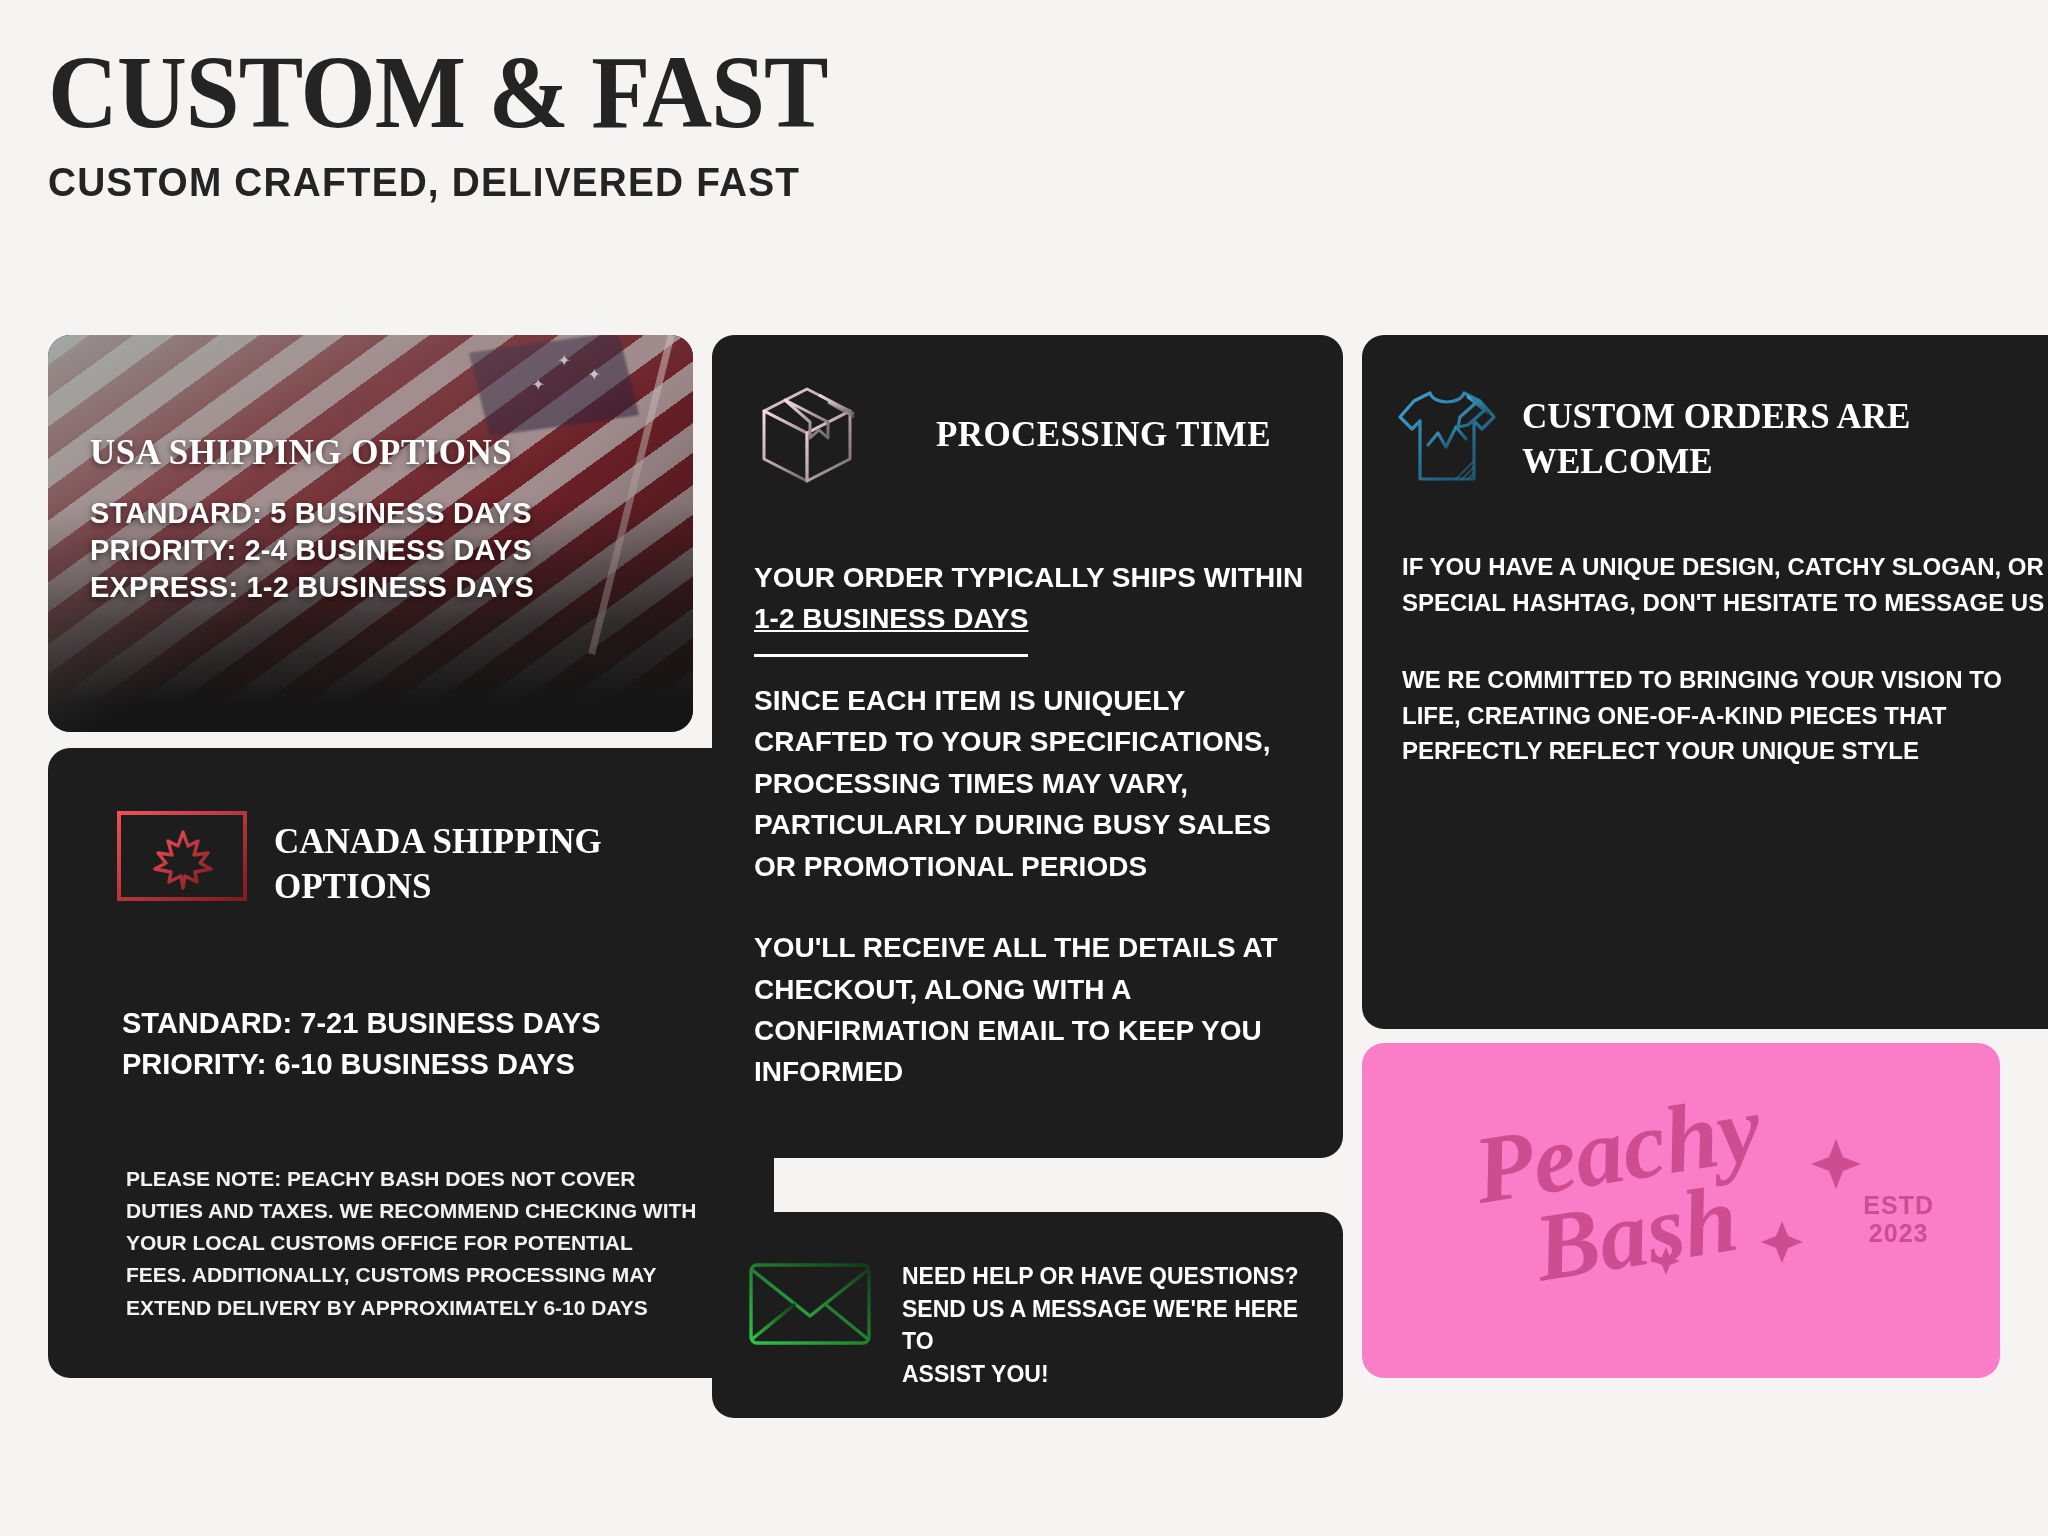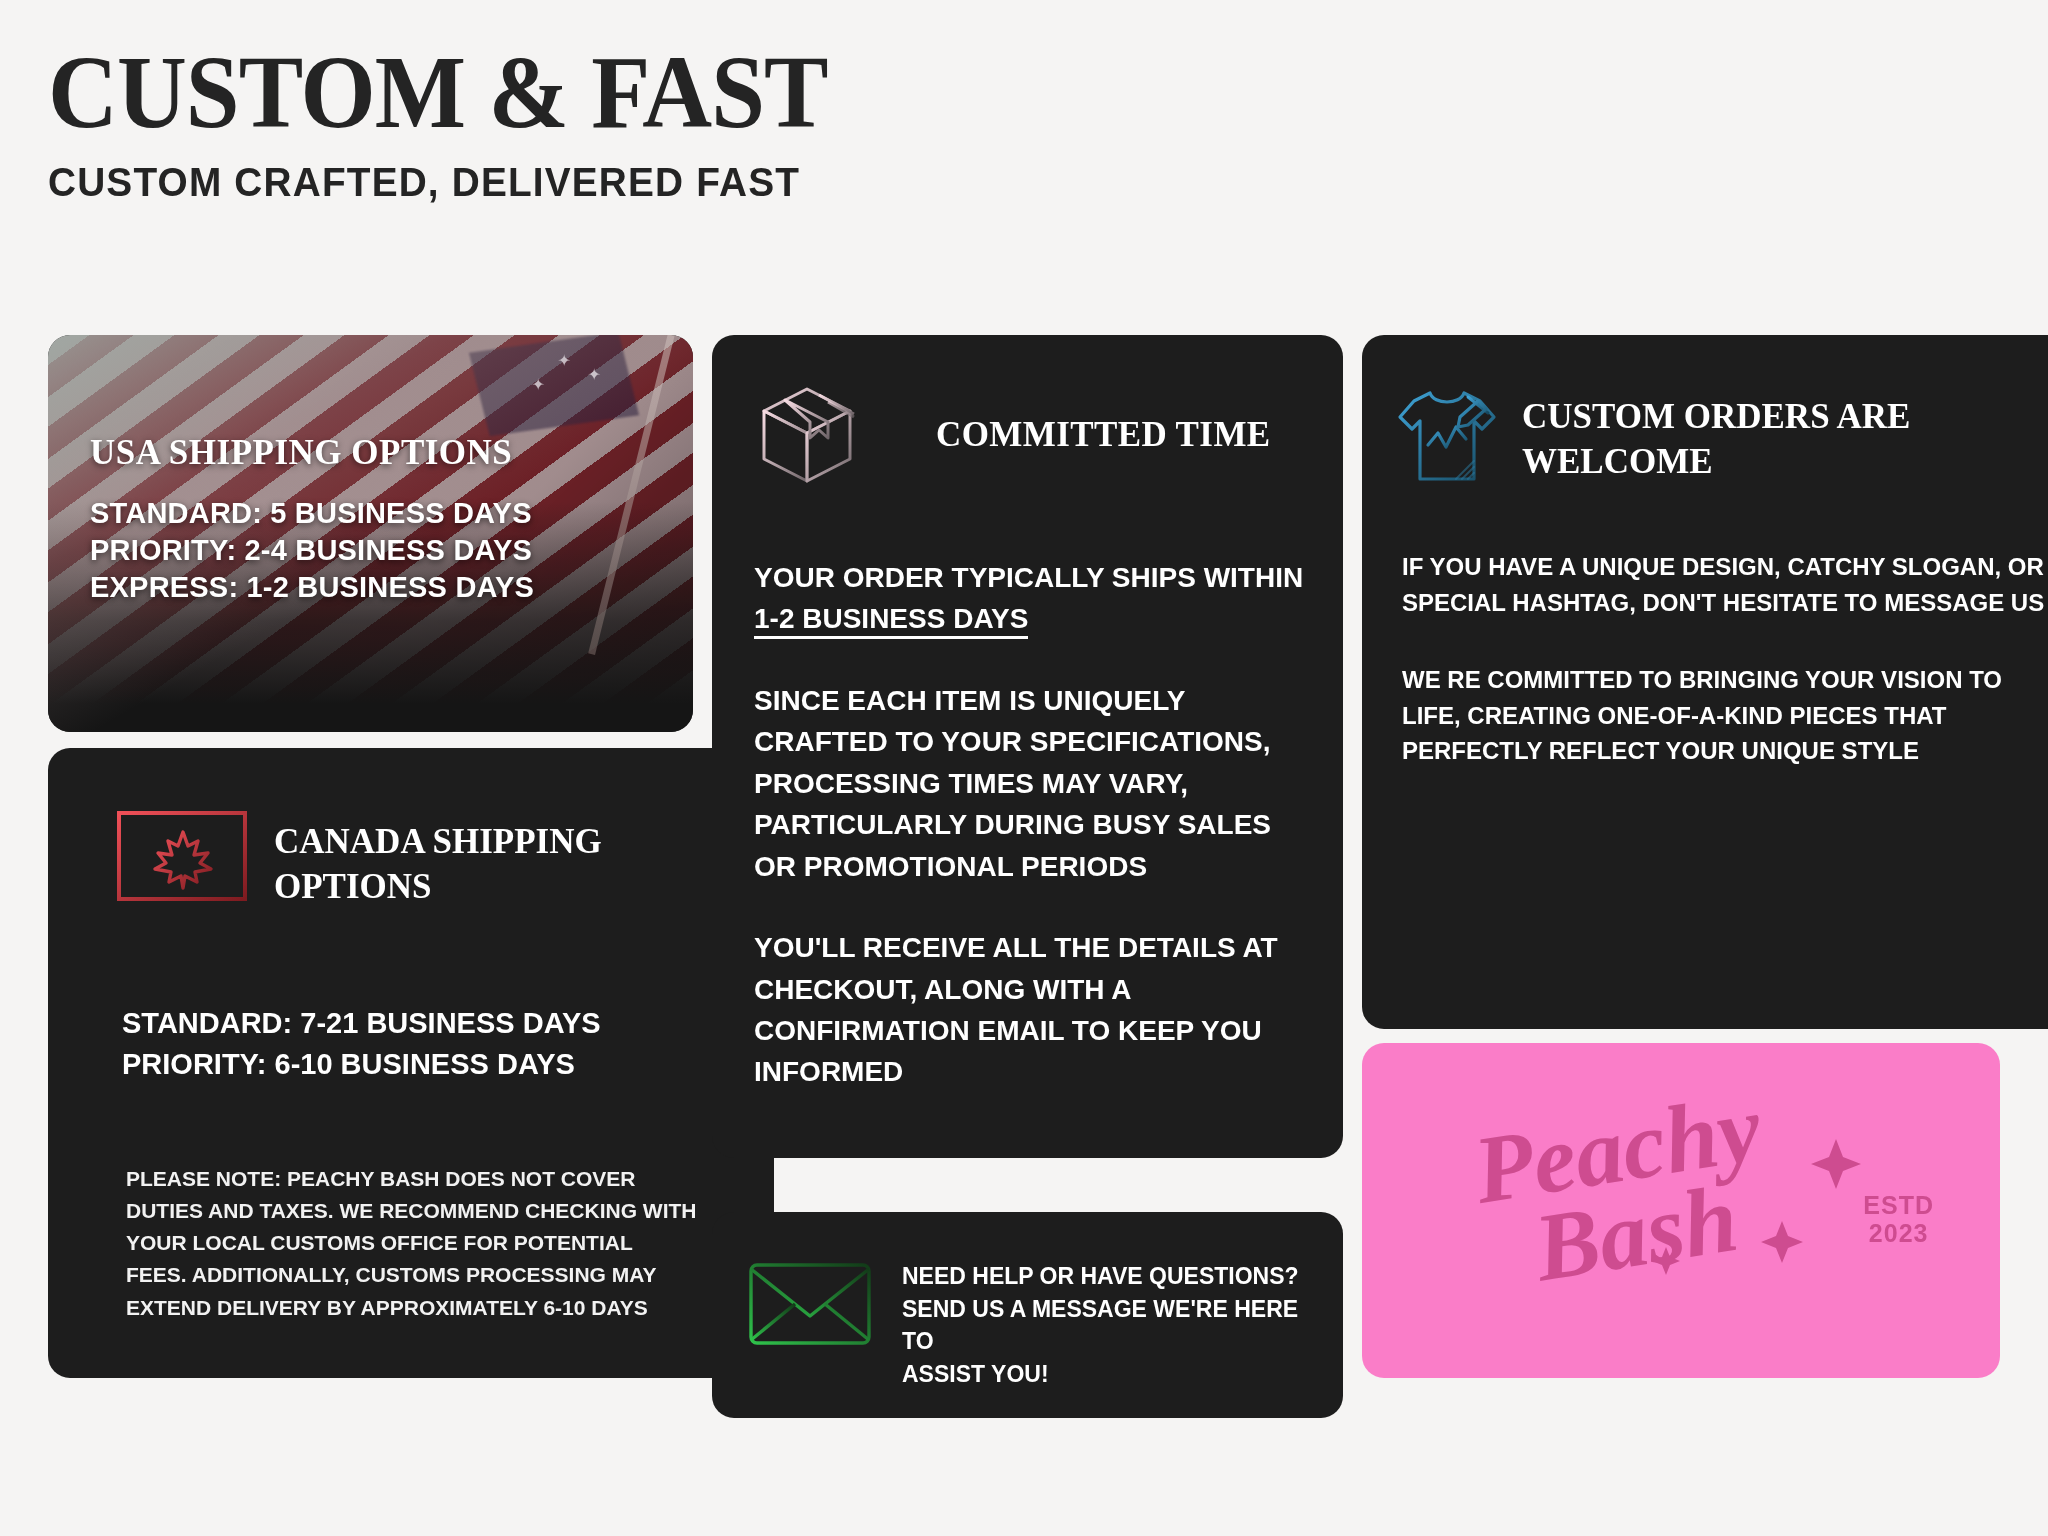--- a/index.html
+++ b/index.html
@@ -109,21 +109,21 @@
   .proc-head { position:absolute; left:34px; top:48px; right:30px; display:flex; align-items:center; }
   .pkg-icon { width:98px; height:104px; flex:none; margin-left:12px; }
   .proc-h {
     font-family:"Liberation Serif", serif;
     font-weight:700; font-size:35px; letter-spacing:.4px; color:#fff;
     margin-left:80px;
   }
   .proc-body { position:absolute; left:42px; right:30px; top:222px; }
   .proc-body p { font-weight:700; font-size:28px; line-height:1.48; color:#fff; }
   .proc-body p + p { margin-top:40px; }
-  .u-line { border-bottom:3px solid #fff; display:inline; padding-bottom:2px; }
+  .u-line { border-bottom:3px solid #fff; display:inline; padding-bottom:20px;text-decoration:underline; }
 
   
   #help-card { left:712px; top:1212px; width:631px; height:206px; }
   .help-row { position:absolute; left:36px; top:48px; right:34px; display:flex; align-items:flex-start; gap:30px; }
   .mail-icon { width:124px; height:88px; flex:none; }
   .help-text div { font-weight:700; font-size:23px; line-height:1.42; color:#fff; }
 
   
   #custom-card { left:1362px; top:335px; width:724px; height:694px; }
   .cust-head { position:absolute; left:32px; top:48px; right:26px; display:flex; align-items:flex-start; gap:22px; }
@@ -220,21 +220,21 @@
           </defs>
           <g fill="none" stroke="url(#pkgGrad)" stroke-width="3" stroke-linejoin="round">
             <path d="M6 28 L49 6 L92 28 L49 50 Z"></path>
             <path d="M6 28 L6 76 L49 98 L49 50 Z"></path>
             <path d="M92 28 L92 76 L49 98 L49 50 Z"></path>
             <path d="M27 17 L70 39 L70 55 L61 47 L52 55 L52 39 Z"></path>
             <path d="M61 12 L96 31"></path>
             <path d="M70 19 L96 34" opacity=".7"></path>
           </g>
         </svg>
-        <div class="proc-h">COMMITTED TIME</div>
+        <div class="proc-h">PROCESSING TIME</div>
       </div>
       <div class="proc-body">
         <p><span>YOUR ORDER TYPICALLY SHIPS WITHIN </span><br><span class="u-line">1-2 BUSINESS DAYS</span></p>
         <p>SINCE EACH ITEM IS UNIQUELY CRAFTED TO YOUR SPECIFICATIONS, PROCESSING TIMES MAY VARY, PARTICULARLY DURING BUSY SALES OR PROMOTIONAL PERIODS</p>
         <p>YOU'LL RECEIVE ALL THE DETAILS AT CHECKOUT, ALONG WITH A CONFIRMATION EMAIL TO KEEP YOU INFORMED</p>
       </div>
     </div>
   </div>
 
   <div class="card" id="help-card">

